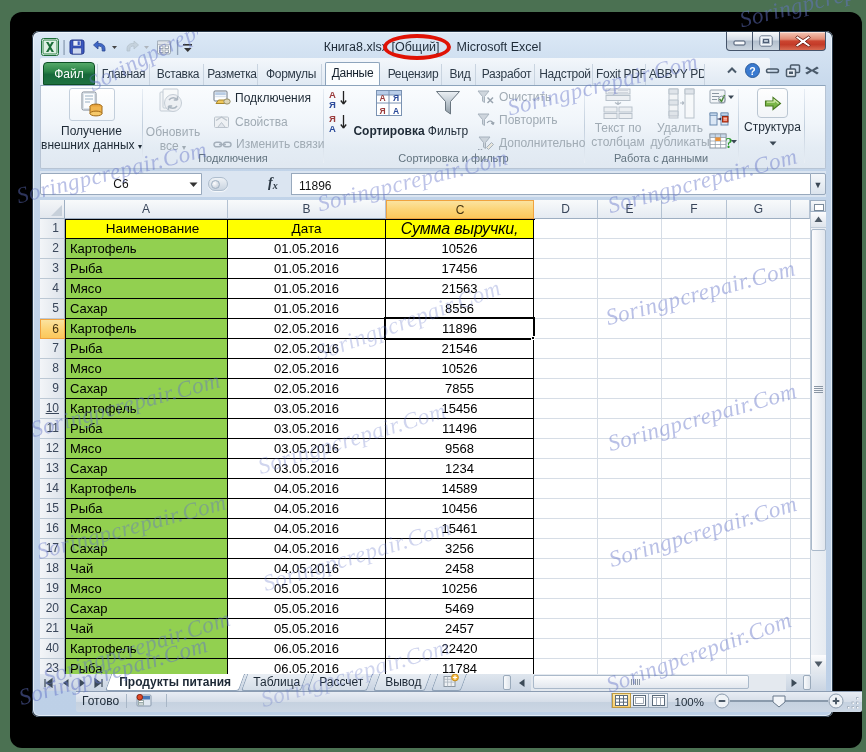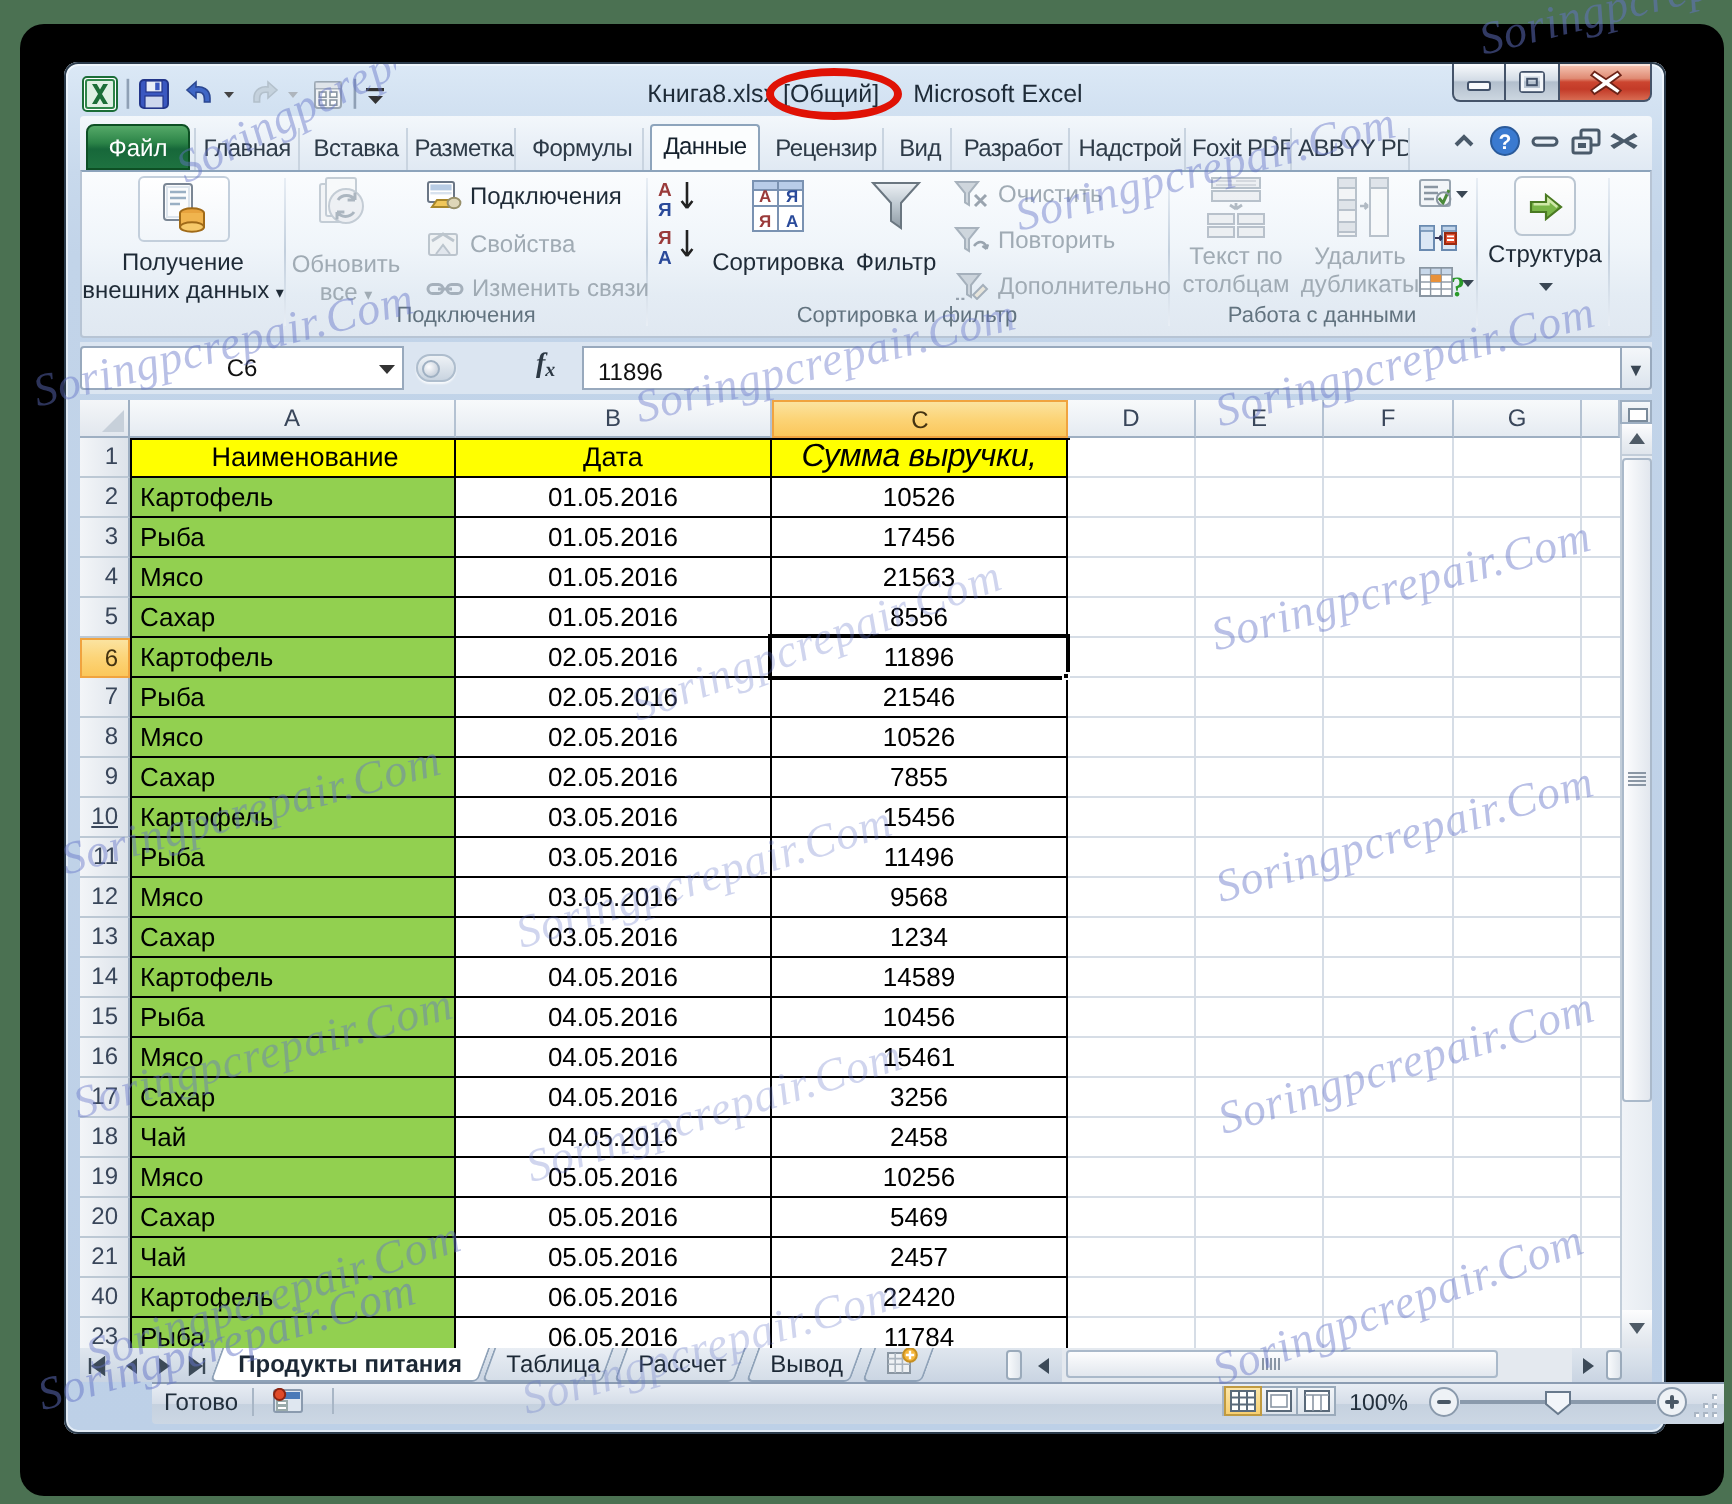--- a/index.html
+++ b/index.html
@@ -8,21 +8,21 @@
 
 #title{position:absolute;left:0;top:9px;width:100%;text-align:center;font-size:12.5px;color:#1e2b38;}
 #redellipse{position:absolute;left:351px;top:3px;width:68px;height:26px;border:4px solid #e01205;border-radius:50%/50%;z-index:3;}
 #qat{position:absolute;left:9px;top:6px;height:20px;display:flex;align-items:center;}
 #capbtns{position:absolute;right:7px;top:1px;width:100px;height:19px;display:flex;}
 .cb{height:19px;border:1px solid #45546a;border-top:none;display:flex;align-items:center;justify-content:center;box-shadow:0 1px 0 rgba(255,255,255,.5) inset;}
 .cb.min{width:27px;border-radius:0 0 0 4px;background:linear-gradient(#f8fafc 0%,#d3dce6 45%,#b2bfcd 50%,#ccd6e0 100%);}
 .cb.max{width:27px;border-left:none;background:linear-gradient(#f8fafc 0%,#d3dce6 45%,#b2bfcd 50%,#ccd6e0 100%);}
 .cb.close{width:46px;border-left:none;border-radius:0 0 4px 0;background:linear-gradient(#f6c9b8 0%,#e08b74 40%,#cc4530 50%,#c33b28 70%,#d86b52 100%);}
 
-#tabrow{position:absolute;left:8px;top:27px;width:786px;height:27px;background:linear-gradient(#f3f7fb,#e0e9f3);border-radius:2px 2px 0 0;}
+#tabrow{position:absolute;left:8px;top:27px;width:730px;height:27px;background:linear-gradient(#f3f7fb,#e0e9f3);border-radius:2px 2px 0 0;}
 #tabs{position:absolute;left:0;bottom:0;height:24px;font-size:12px;color:#2e3b48;}
 .tab{position:absolute;bottom:0;height:21px;line-height:20px;text-align:center;border-right:1px solid #c9d4e0;letter-spacing:-0.3px;overflow:hidden;white-space:nowrap;}
 .tab.first{border-left:1px solid #c9d4e0;}
 #filetab{position:absolute;bottom:0;left:3px;width:52px;height:23px;line-height:22px;text-align:center;color:#fff;background:linear-gradient(#55a968 0%,#2c8448 40%,#17683a 55%,#1e7240 100%);border-radius:4px 4px 0 0;border:1px solid #0d4f24;letter-spacing:0;}
 .tab.sel{background:#fbfdfe;border:1px solid #8da4bc;border-bottom:none;border-radius:2px 2px 0 0;height:23px;color:#14202c;}
 #wbctl{position:absolute;left:682px;top:4px;display:flex;align-items:center;}
 
 #ribbon{position:absolute;left:8px;top:54px;width:786px;height:84px;background:linear-gradient(#fafcfe 0%,#f0f5fa 45%,#e4ecf4 75%,#e0e8f1 100%);border:1px solid #b7c4d4;border-top:1px solid #8da4bc;border-radius:0 0 2px 2px;font-size:12px;color:#32404e;overflow:hidden;}
 .rsep{position:absolute;top:3px;height:74px;width:1px;background:linear-gradient(#e8eef5,#c2cfdd,#e8eef5);}
 .rgl{position:absolute;top:66px;height:14px;font-size:11px;color:#62737f;text-align:center;}
@@ -237,21 +237,21 @@
       <svg width="30" height="30" viewBox="0 0 30 30">
           <rect x="2.5" y="2.5" width="25" height="25" fill="#fff" stroke="#7a92b2"></rect>
           <rect x="2.5" y="2.5" width="25" height="4.5" fill="#b8cce8" stroke="#7a92b2"></rect>
           <line x1="15" y1="2.5" x2="15" y2="27.5" stroke="#7a92b2"></line>
           <line x1="2.5" y1="15" x2="27.5" y2="15" stroke="#7a92b2"></line>
           <text x="5.5" y="13" font-size="8.5" font-weight="bold" fill="#9a3a3a" font-family="Liberation Sans">А</text>
           <text x="19" y="13" font-size="8.5" font-weight="bold" fill="#2a4a9a" font-family="Liberation Sans">Я</text>
           <text x="5.5" y="25.5" font-size="8.5" font-weight="bold" fill="#9a3a3a" font-family="Liberation Sans">Я</text>
           <text x="19" y="25.5" font-size="8.5" font-weight="bold" fill="#2a4a9a" font-family="Liberation Sans">А</text>
         </svg>
-      <div class="rtxt" style="margin-top:4px;">Сортировка</div></div>
+      <div class="rtxt" style="margin-top:4px;font-weight:bold;">Сортировка</div></div>
       <div style="position:absolute;left:385px;top:2px;width:44px;text-align:center;">
       <svg width="30" height="30" viewBox="0 0 30 30">
           <defs>
             <linearGradient id="fg" x1="0" y1="0" x2="0" y2="1">
               <stop offset="0" stop-color="#ecf0f4"></stop>
               <stop offset="0.45" stop-color="#c2ccd4"></stop>
               <stop offset="1" stop-color="#8e9aa4"></stop>
             </linearGradient>
           </defs>
           <path d="M3.5 3.5 H26.5 L17.5 13.5 V26 L12.5 22.5 V13.5 Z" fill="url(#fg)" stroke="#6a7680" stroke-width="1"></path>

